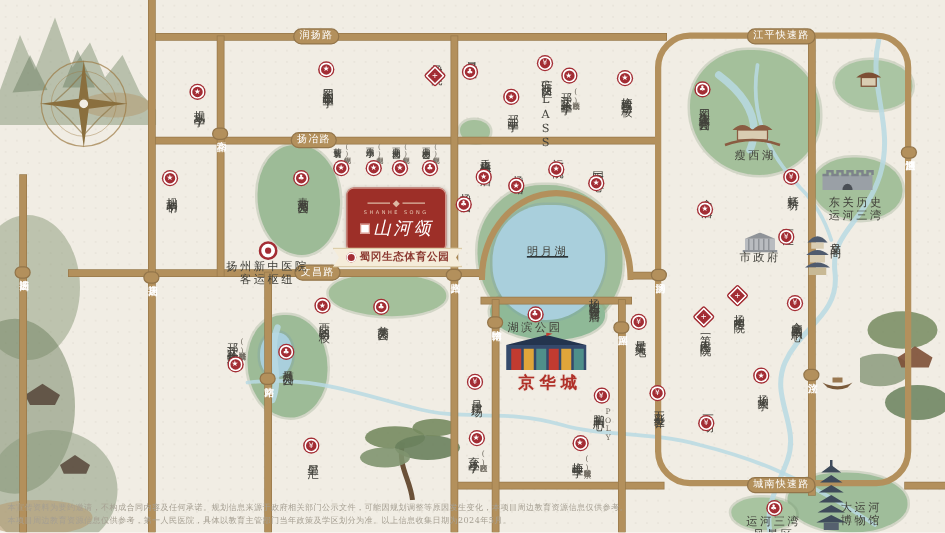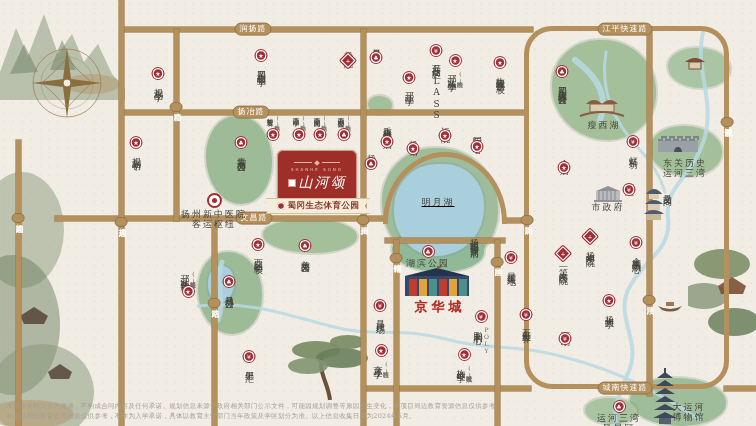--- a/index.html
+++ b/index.html
@@ -153,21 +153,21 @@
         <span class="seal"></span>
         <span>山河颂</span>
       </div>
   </div>
   <div class="ribbon">
     <span class="dot"></span>
     <span class="rt">蜀冈生态体育公园</span>
   </div>
 
   <div class="disc" style="top:402px">本宣传资料为要约邀请，不构成合同内容及任何承诺。规划信息来源于政府相关部门公示文件，可能因规划调整等原因发生变化，本项目周边教育资源信息仅供参考。</div>
-  <div class="disc" style="top:412px">本项目周边教育资源信息仅供参考，不作为入学承诺，具体以教育主管部门当年政策及学区划分为准。以上信息收集日期为2024年5月。</div>
+  <div class="disc" style="top:412px">本项目周边教育资源信息仅供参考，第一人民医院，具体以教育主管部门当年政策及学区划分为准。以上信息收集日期为2024年5月。</div>
 <div class="area" style="left: 206px; top: 116px; width: 66px; height: 88px; background: rgb(157, 187, 151);"></div>
     <div class="area" style="left: 552px; top: 40px; width: 104px; height: 100px; background: rgb(164, 192, 155);"></div>
     <div class="area" style="left: 668px; top: 48px; width: 62px; height: 40px; background: rgb(170, 197, 163);"></div>
     <div class="area" style="left: 650px; top: 126px; width: 72px; height: 50px; background: rgb(164, 192, 155);"></div>
     <div class="area" style="left: 382px; top: 148px; width: 116px; height: 118px; background: rgb(159, 189, 154);"></div>
     <div class="area" style="left: 392px; top: 230px; width: 92px; height: 42px; background: rgb(143, 185, 151);"></div>
     <div class="area" style="left: 198px; top: 252px; width: 64px; height: 82px; background: rgb(157, 187, 151);"></div>
     <div class="area" style="left: 263px; top: 219px; width: 94px; height: 34px; background: rgb(164, 192, 155);"></div>
     <div class="area" style="left: 630px; top: 378px; width: 96px; height: 48px; background: rgb(159, 189, 154);"></div>
     <div class="area" style="left: 585px; top: 398px; width: 52px; height: 26px; background: rgb(168, 196, 160);"></div>

